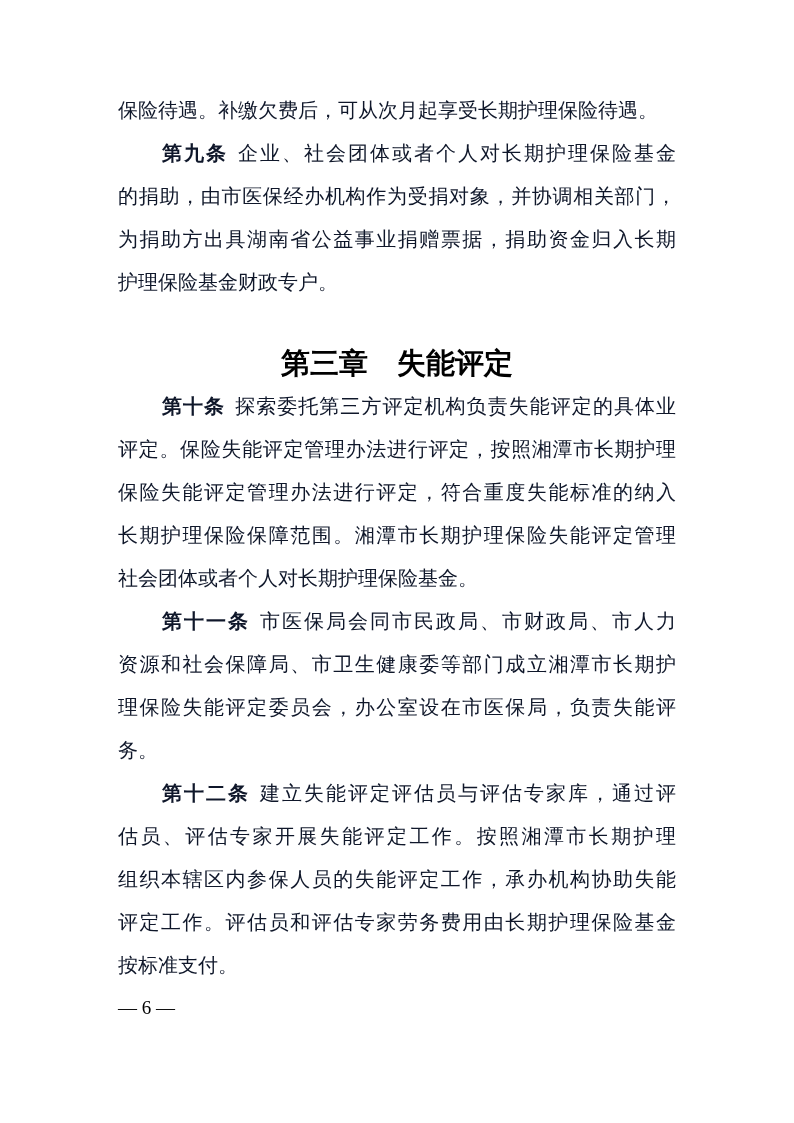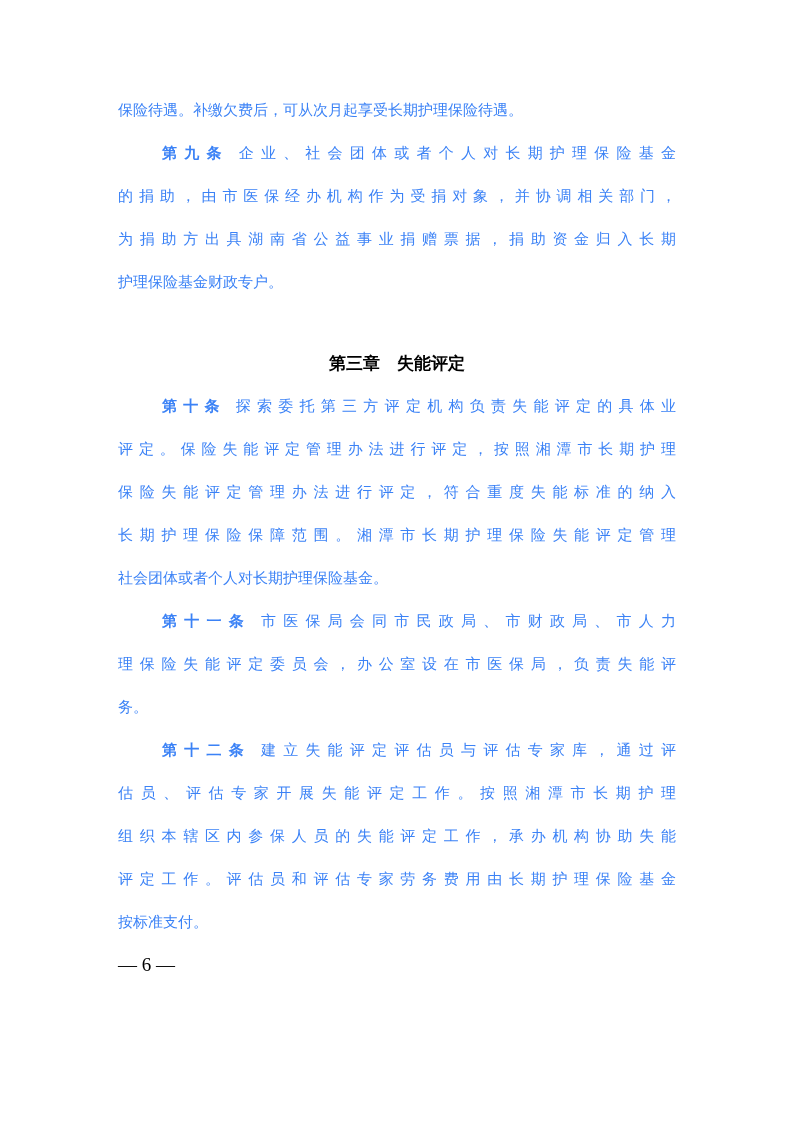--- a/index.html
+++ b/index.html
@@ -10,38 +10,38 @@
     color: #000000;
     overflow: hidden;
   }
   .page {
     position: relative;
     width: 558px; height: 1123px;
     padding: 89px 118px 0 118px;
     box-sizing: content-box;
   }
   .line {
-    font-size: 15px;
+    font-size: 20px;
     line-height: 43px;
     height: 43px;
     letter-spacing: 0;
-    color: #3b82f6;
+    color: #0f172a;
   }
   .line b {
     font-weight: bold;
     margin-right: 10px;
     margin-top: 23px;
   }
   .indent { text-indent: 44px; }
   .just {
     text-align: justify;
     text-align-last: justify;
   }
   .chapter-heading {
-    font-size: 17px;
+    font-size: 29px;
     font-weight: bold;
     line-height: 43px;
     height: 43px;
     margin-top: 38px;
     text-align: center;
   }
   .footer {
     font-size: 19px;
     line-height: 26px;
     margin-top: 8px;
@@ -61,20 +61,21 @@
 
   <div class="chapter-heading">第三章　失能评定</div>
 
   <div class="line indent just"><b>第十条</b><span>探索委托第三方评定机构负责失能评定的具体业</span></div>
   <div class="line just"><span>评定。保险失能评定管理办法进行评定，按照湘潭市长期护理</span></div>
   <div class="line just"><span>保险失能评定管理办法进行评定，符合重度失能标准的纳入</span></div>
   <div class="line just"><span>长期护理保险保障范围。湘潭市长期护理保险失能评定管理</span></div>
   <div class="line"><span>社会团体或者个人对长期护理保险基金。</span></div>
 
   <div class="line indent just"><b>第十一条</b><span>市医保局会同市民政局、市财政局、市人力</span></div>
+  <div class="line just"><span>资源和社会保障局、市卫生健康委等部门成立湘潭市长期护</span></div>
   <div class="line just"><span>理保险失能评定委员会，办公室设在市医保局，负责失能评</span></div>
   <div class="line"><span>务。</span></div>
 
   <div class="line indent just"><b>第十二条</b><span>建立失能评定评估员与评估专家库，通过评</span></div>
   <div class="line just"><span>估员、评估专家开展失能评定工作。按照湘潭市长期护理</span></div>
   <div class="line just"><span>组织本辖区内参保人员的失能评定工作，承办机构协助失能</span></div>
   <div class="line just"><span>评定工作。评估员和评估专家劳务费用由长期护理保险基金</span></div>
   <div class="line"><span>按标准支付。</span></div>
 
   <div class="footer">— 6 —</div>

